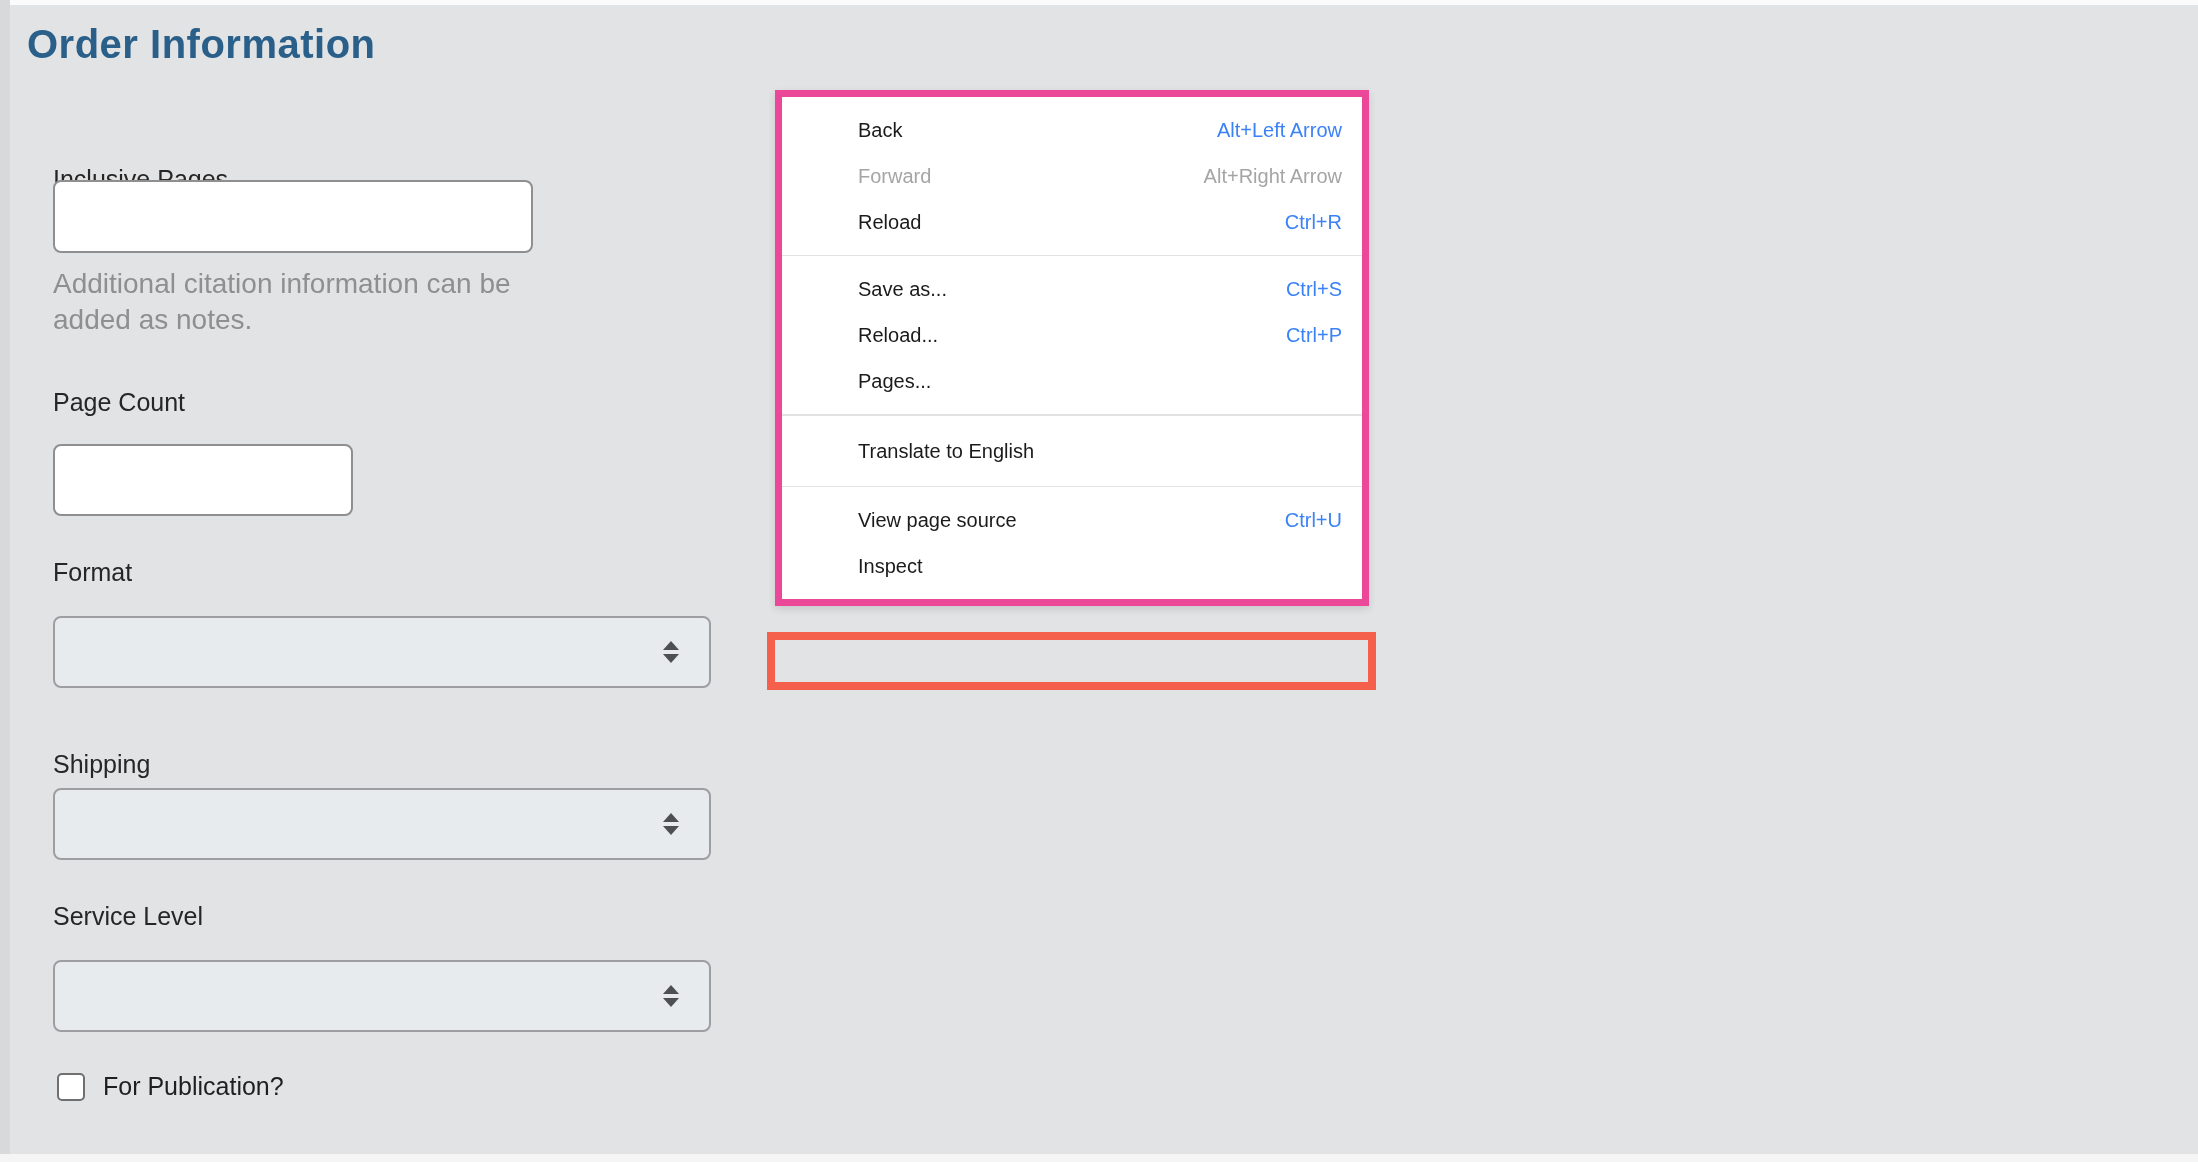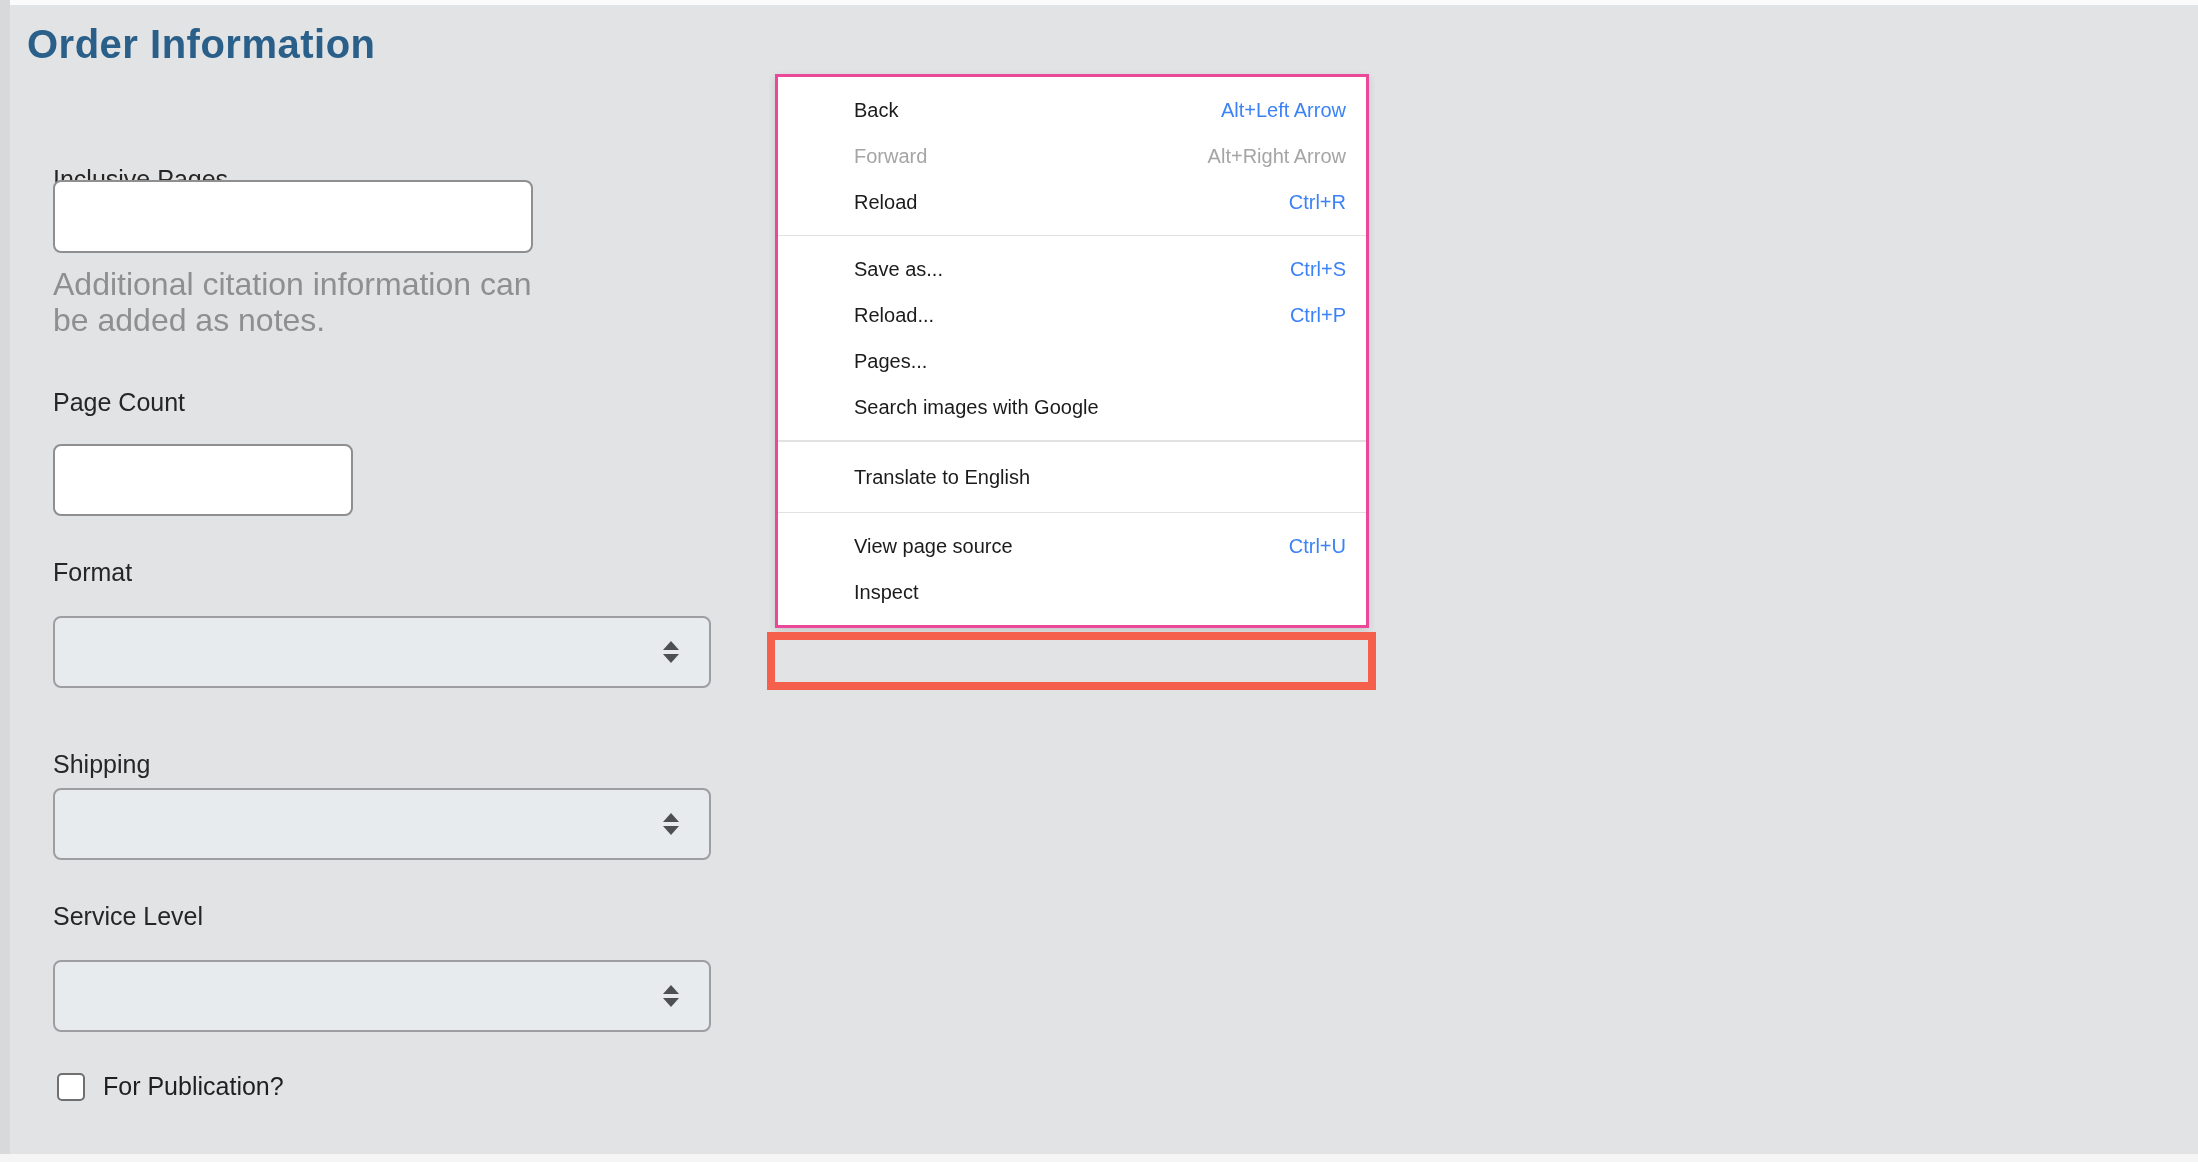--- a/index.html
+++ b/index.html
@@ -38,33 +38,33 @@
   .updown .tri-up {
     width:0; height:0; border-left:8px solid transparent; border-right:8px solid transparent;
     border-bottom:9px solid #4d4f52;
   }
   .updown .tri-down {
     width:0; height:0; border-left:8px solid transparent; border-right:8px solid transparent;
     border-top:9px solid #4d4f52;
   }
   .helper-text {
     position:absolute; left:53px; top:266px; width:490px;
-    font-size:32px; line-height:36px; color:#8e8f90;
+    font-size:28px; line-height:36px; color:#8e8f90;
   }
   .checkbox-row { position:absolute; left:57px; top:1072px; display:flex; align-items:center; gap:18px; }
   .checkbox {
     width:28px; height:28px; background:#ffffff;
     border:2px solid #6f6f6f; border-radius:5px;
   }
   .checkbox-label { font-size:25px; color:#1f1f1f; }
 
   
   .context-menu {
-    position:absolute; left:775px; top:74px; width:594px;
-    background:#ffffff; border:3px solid #ec4899;
+    position:absolute; left:775px; top:90px; width:594px;
+    background:#ffffff; border:7px solid #ec4899;
     box-shadow:0 3px 8px rgba(0,0,0,0.12);
   }
   .menu-group { padding:10px 0; }
   .menu-group.tight { padding:12px 0; }
   .menu-separator { height:1px; background:#e2e2e2; width:100%; }
   .menu-item {
     position:relative; height:46px;
     display:flex; align-items:center; justify-content:space-between;
     padding-left:76px; padding-right:20px;
     font-size:20px; color:#1b1b1b; cursor:default;
@@ -150,24 +150,20 @@
       <span class="shortcut">Ctrl+S</span>
     </div>
     <div class="menu-item">
       <span>Reload...</span>
       <span class="shortcut">Ctrl+P</span>
     </div>
     <div class="menu-item">
       <span>Pages...</span>
       <span class="shortcut"></span>
     </div>
-    <div class="menu-item">
-      <span>Search images with Google</span>
-      <span class="shortcut"></span>
-    </div>
   </div>
 
   <div class="menu-separator"></div>
 
 
   <div class="menu-separator"></div>
 
   <div class="menu-group tight">
     <div class="menu-item">
       <span>Translate to English</span>

